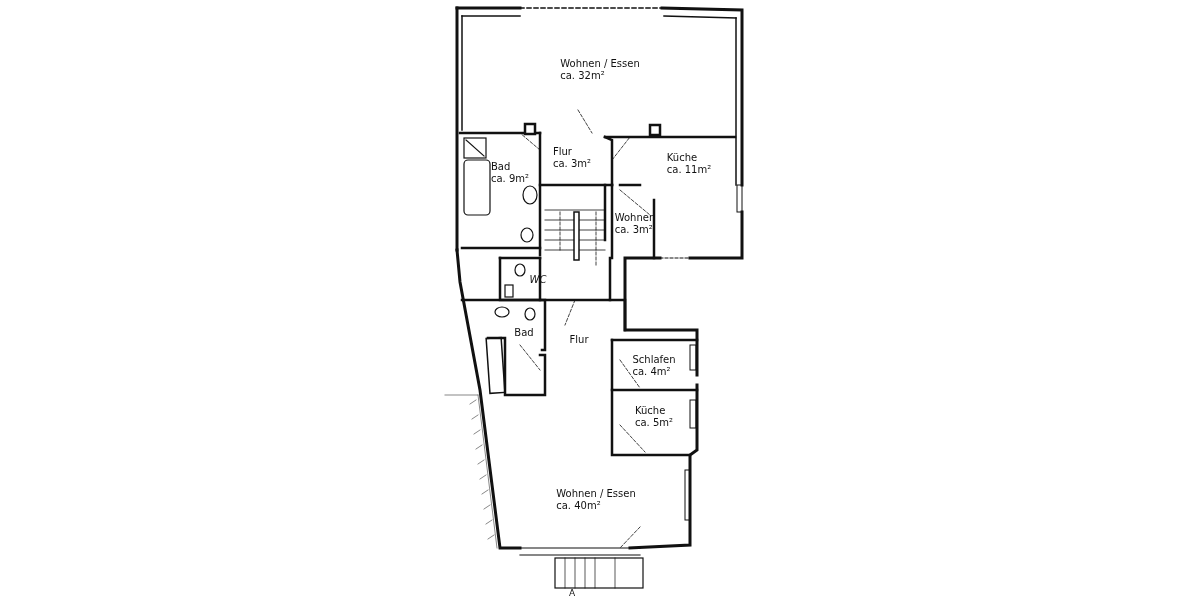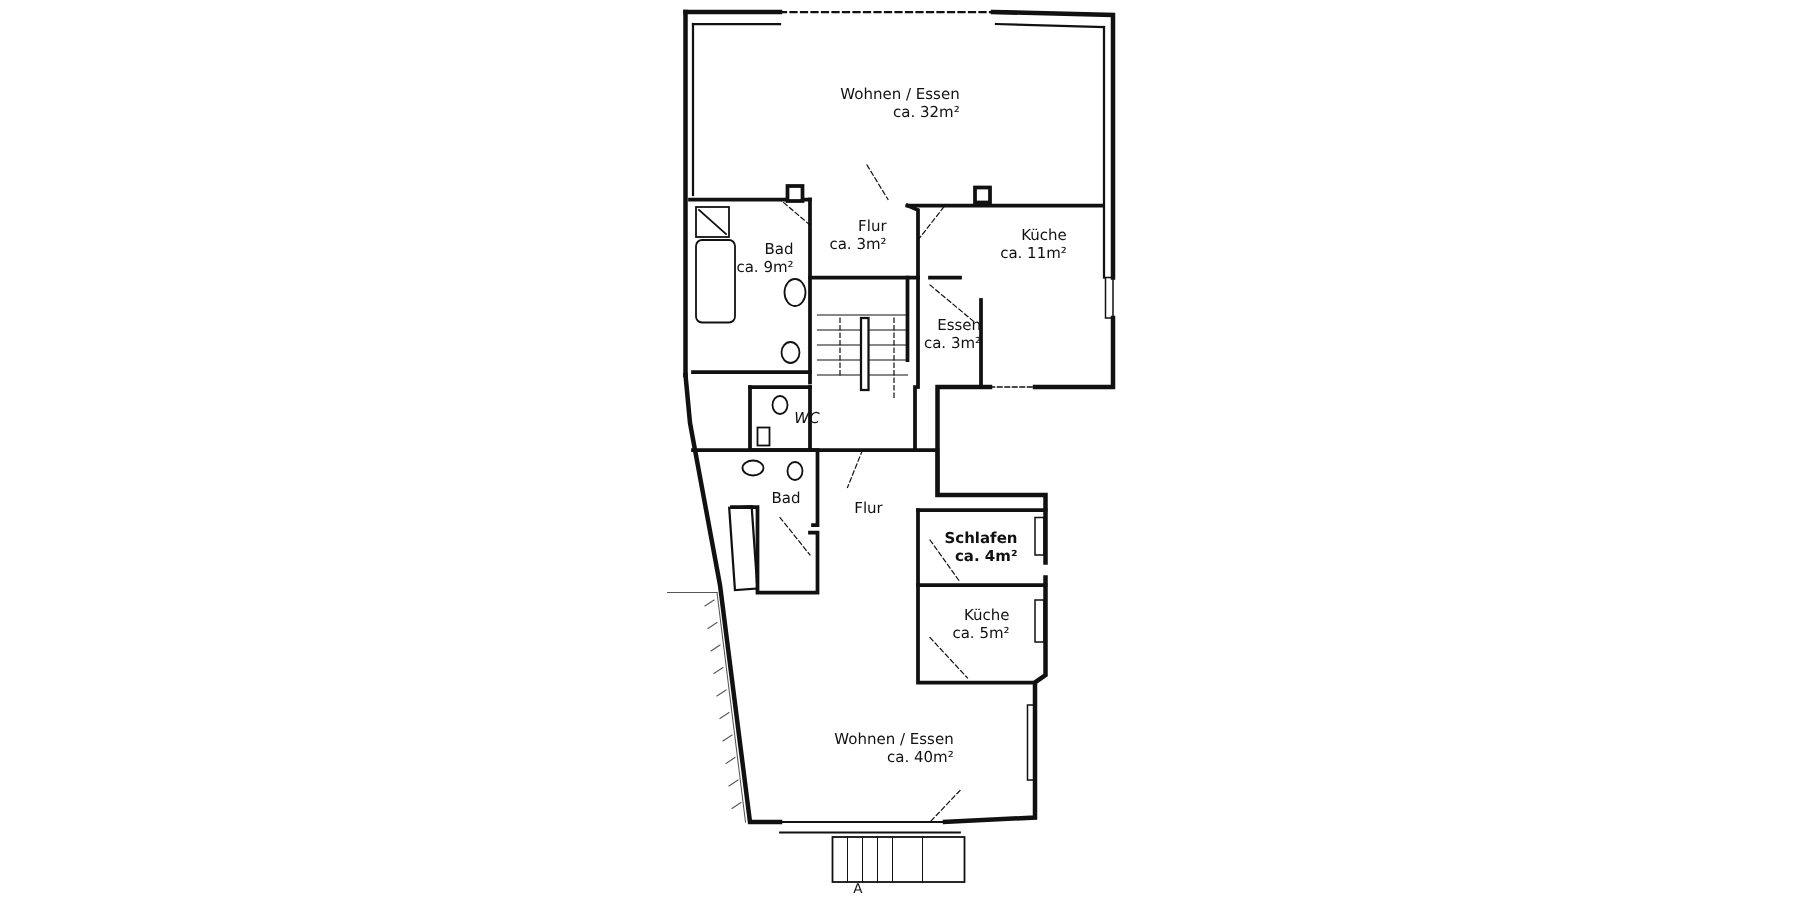--- a/index.html
+++ b/index.html
@@ -1,20 +1,20 @@
 <!DOCTYPE html>
 <html><head>
 <meta charset="utf-8">
 <style>
   html, body { margin:0; padding:0; background:#ffffff; }
   body { width:1200px; height:600px; position:relative; overflow:hidden;
          font-family:"DejaVu Sans", "Liberation Sans", sans-serif; }
   #plan { position:absolute; left:0; top:0; width:1200px; height:600px; }
   .lbl { position:absolute; font-size:10px; line-height:12px; color:#111;
-         text-align:right; white-space:nowrap; transform:translateX(-50%); }
+         text-align:left; white-space:nowrap; transform:translateX(-50%); }
   .lbl span { display:block; }
 </style>
 </head>
 <body>
 
 <svg id="plan" viewBox="0 0 1200 600" xmlns="http://www.w3.org/2000/svg">
   <g fill="none" stroke="#111" stroke-linecap="square">
 
     <g stroke-width="3">
       <polyline points="457,8 457,250"></polyline>
@@ -152,33 +152,33 @@
 </div>
 <div class="lbl" style="left:510px; top:161px;">
   <span>Bad</span>
   <span>ca. 9m²</span>
 </div>
 <div class="lbl" style="left:689px; top:152px;">
   <span>Küche</span>
   <span>ca. 11m²</span>
 </div>
 <div class="lbl" style="left:635px; top:212px;">
-  <span>Essen</span>
+  <span>Wohnen</span>
   <span>ca. 3m²</span>
 </div>
 <div class="lbl" style="left:538px; top:274px;font-style:italic;">
   <span>WC</span>
 </div>
 <div class="lbl" style="left:524px; top:327px;">
   <span>Bad</span>
 </div>
 <div class="lbl" style="left:579px; top:334px;">
   <span>Flur</span>
 </div>
-<div class="lbl" style="left:654px; top:354px;font-weight:bold;">
+<div class="lbl" style="left:654px; top:354px;">
   <span>Schlafen</span>
   <span>ca. 4m²</span>
 </div>
 <div class="lbl" style="left:654px; top:405px;">
   <span>Küche</span>
   <span>ca. 5m²</span>
 </div>
 <div class="lbl" style="left:596px; top:488px;">
   <span>Wohnen / Essen</span>
   <span>ca. 40m²</span>

